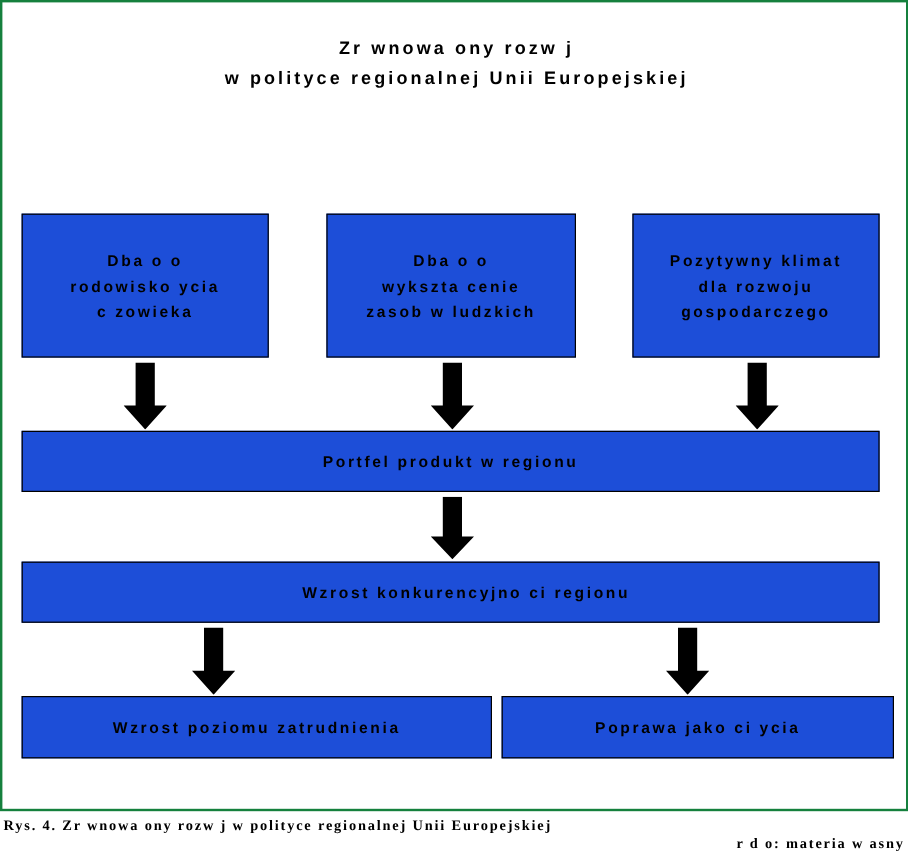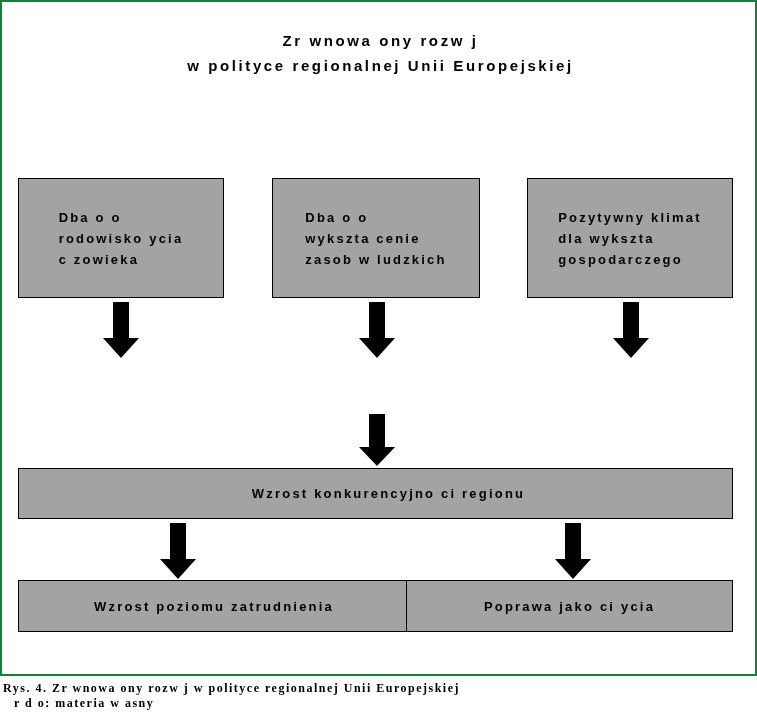--- a/index.html
+++ b/index.html
@@ -40,45 +40,45 @@
     font-weight: bold;
     letter-spacing: 2.6px;
     line-height: 25px;
     white-space: pre-line;
   }
 
   
   .node-box {
     position: absolute;
     border: 1.5px solid #000000;
-    background: #a3a3a3;
+    background: #1d4ed8;
     display: flex;
     align-items: center;
     justify-content: center;
-    text-align: left;
+    text-align: center;
     font-size: 13px;
     font-weight: bold;
     letter-spacing: 2.2px;
     line-height: 21px;
     white-space: pre-line;
     padding: 2px 6px;
   }
 
   
   #box-environment { left: 16px;  top: 176px; width: 206px; height: 120px; }
   #box-education   { left: 270px; top: 176px; width: 208px; height: 120px; }
   #box-climate     { left: 525px; top: 176px; width: 206px; height: 120px; }
 
   
   #box-portfolio   { left: 16px;  top: 357px; width: 715px; height: 51px; }
   #box-competitive { left: 16px;  top: 466px; width: 715px; height: 51px; padding-left: 32px; }
 
   
   #box-employment  { left: 16px;  top: 578px; width: 392px; height: 52px; }
-  #box-quality     { left: 404px; top: 578px; width: 327px; height: 52px; }
+  #box-quality     { left: 416px; top: 578px; width: 327px; height: 52px; }
 
   
   .block-arrow {
     position: absolute;
     display: block;
   }
   #arrow-env-to-portfolio   { left: 101px; top: 300px; }
   #arrow-edu-to-portfolio   { left: 357px; top: 300px; }
   #arrow-clim-to-portfolio  { left: 611px; top: 300px; }
   #arrow-portfolio-to-comp  { left: 357px; top: 412px; }
@@ -102,54 +102,56 @@
     position: absolute;
     left: 14px;
     top: 696px;
     width: 740px;
     font-family: "Liberation Serif", serif;
     font-size: 12px;
     font-weight: bold;
     letter-spacing: 1.5px;
     line-height: 15px;
     white-space: pre-line;
+    text-align: right;
   }
 </style>
 </head>
 <body>
 
 <div id="figure-frame">
 
   <div id="figure-title">Zr wnowa ony rozw  j
 w polityce regionalnej Unii Europejskiej</div>
 
   <div class="node-box" id="box-environment">Dba o   o
  rodowisko  ycia
 c zowieka</div>
 
   <div class="node-box" id="box-education">Dba o   o
 wykszta cenie
 zasob w ludzkich</div>
 
   <div class="node-box" id="box-climate">Pozytywny klimat
-dla wykszta
+dla rozwoju
 gospodarczego</div>
 
   <svg class="block-arrow" id="arrow-env-to-portfolio" width="36" height="56" viewBox="0 0 36 56">
     <polygon points="10,0 26,0 26,36 36,36 18,56 0,36 10,36" fill="#000000"></polygon>
   </svg>
 
   <svg class="block-arrow" id="arrow-edu-to-portfolio" width="36" height="56" viewBox="0 0 36 56">
     <polygon points="10,0 26,0 26,36 36,36 18,56 0,36 10,36" fill="#000000"></polygon>
   </svg>
 
   <svg class="block-arrow" id="arrow-clim-to-portfolio" width="36" height="56" viewBox="0 0 36 56">
     <polygon points="10,0 26,0 26,36 36,36 18,56 0,36 10,36" fill="#000000"></polygon>
   </svg>
 
+  <div class="node-box" id="box-portfolio">Portfel produkt w regionu</div>
 
   <svg class="block-arrow" id="arrow-portfolio-to-comp" width="36" height="52" viewBox="0 0 36 52">
     <polygon points="10,0 26,0 26,33 36,33 18,52 0,33 10,33" fill="#000000"></polygon>
   </svg>
 
   <div class="node-box" id="box-competitive">Wzrost konkurencyjno ci regionu</div>
 
   <svg class="block-arrow" id="arrow-comp-to-employ" width="36" height="56" viewBox="0 0 36 56">
     <polygon points="10,0 26,0 26,36 36,36 18,56 0,36 10,36" fill="#000000"></polygon>
   </svg>

